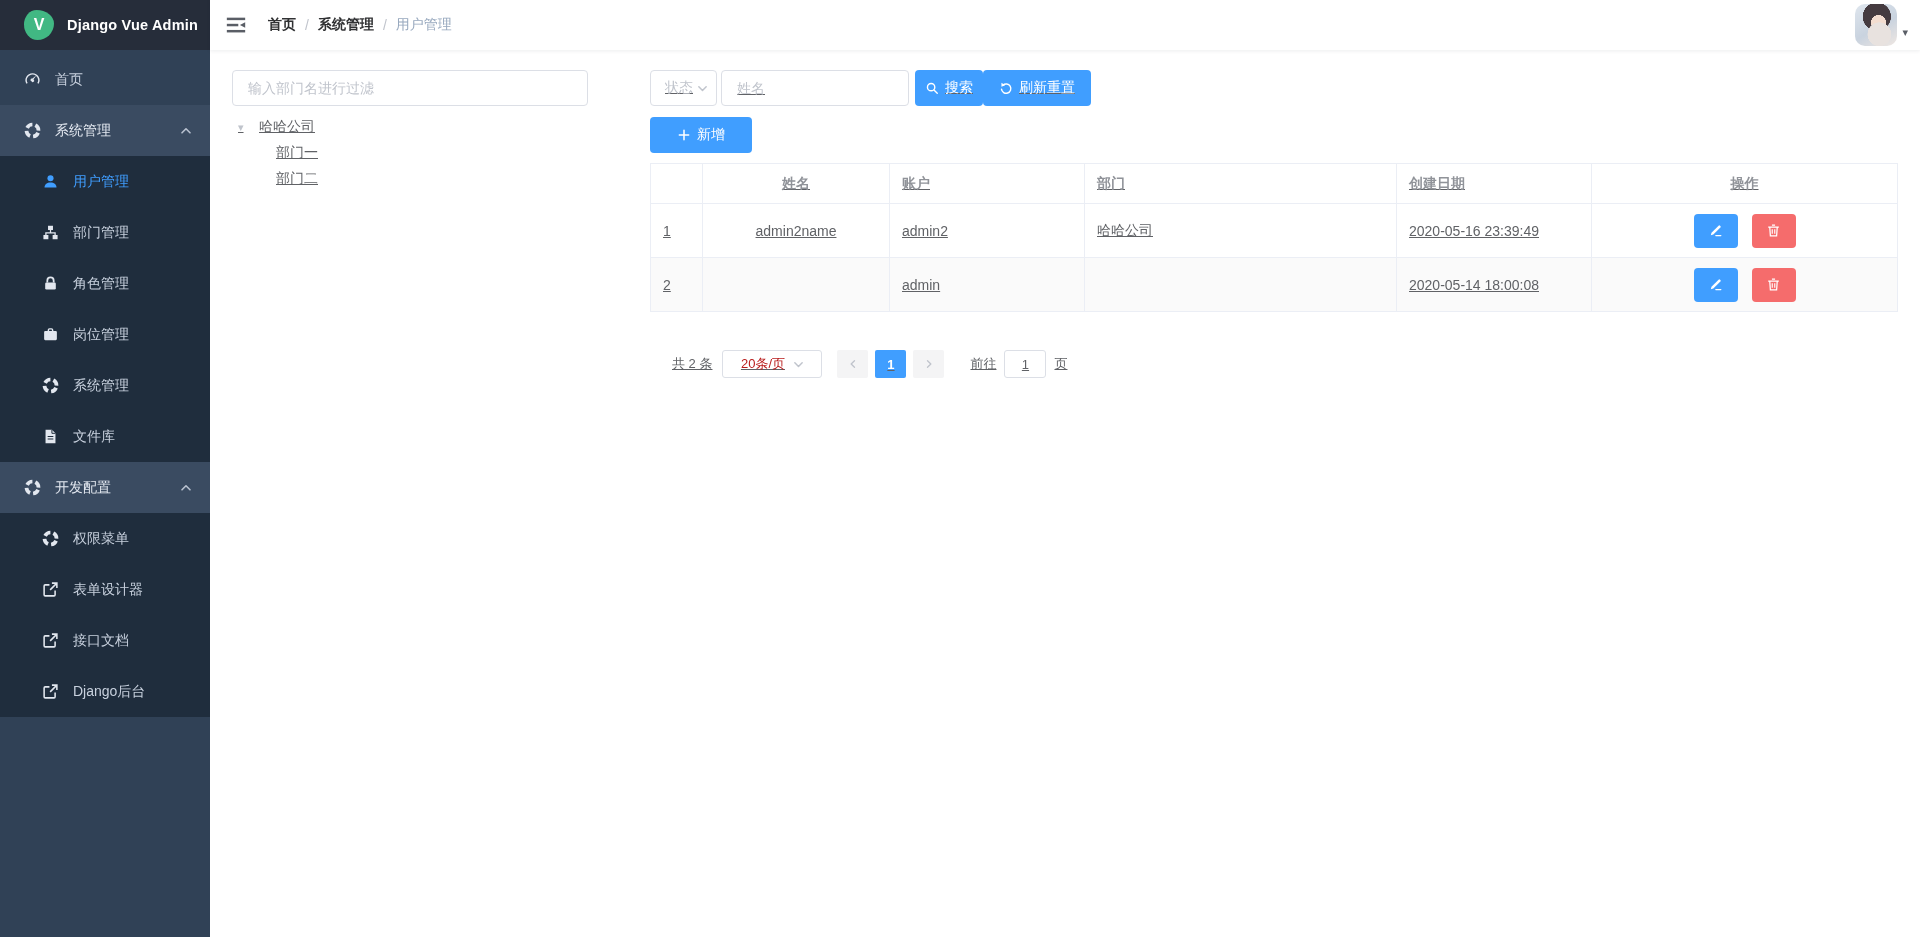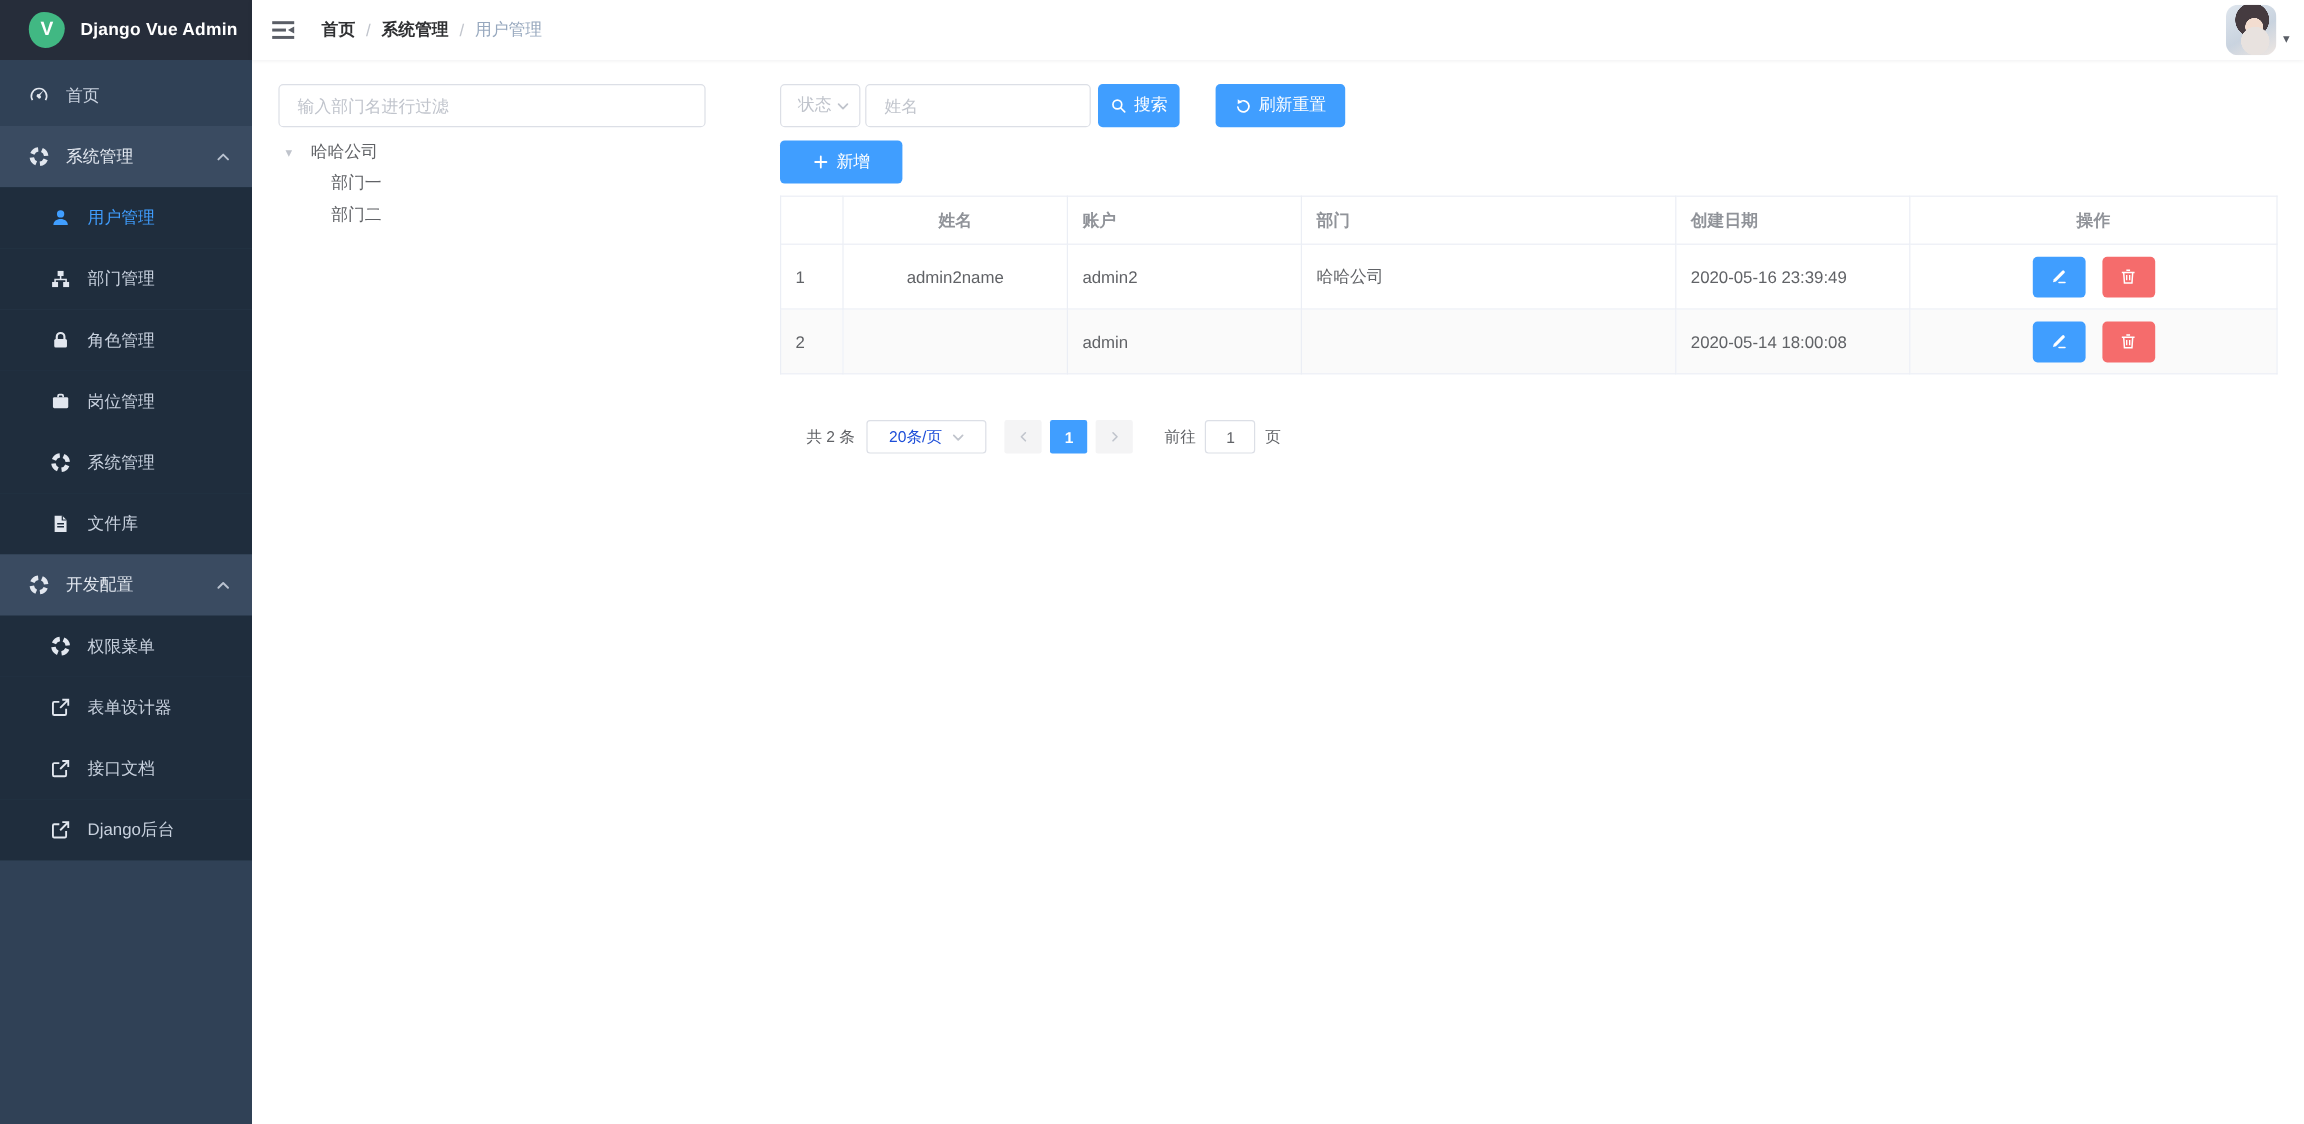--- a/index.html
+++ b/index.html
@@ -36,60 +36,60 @@
   .avatar { width:42px; height:42px; border-radius:10px; cursor:pointer;
     background:
       radial-gradient(circle at 58% 72%, #e8e2df 0 30%, rgba(0,0,0,0) 31%),
       radial-gradient(circle at 56% 44%, #f3ddd0 0 22%, rgba(0,0,0,0) 23%),
       radial-gradient(circle at 52% 30%, #453b40 0 38%, rgba(0,0,0,0) 39%),
       linear-gradient(150deg,#dfe6ee 0%,#c9d3df 55%,#efe7e2 100%);
   }
   .avatar-caret { color:#5a5e66; font-size:11px; margin-left:5px; margin-top:14px; }
 
   
-  .content { display:flex; padding:20px 22px 0 22px; align-items:flex-start; }
+  .content { display:flex; padding:20px 22px 0 22px; align-items:flex-start;text-decoration:underline; }
   .left-panel { width:356px; flex:none; }
   .text-input { width:100%; height:36px; border:1px solid #dcdfe6; border-radius:4px; padding:0 15px; font-size:14px; color:#606266; outline:none; font-family:inherit; }
   .text-input::placeholder { color:#c0c4cc; }
   .tree { margin-top:8px; }
   .tree-node { height:26px; display:flex; align-items:center; cursor:pointer; color:#606266; }
   .tree-node.root { padding-left:6px; }
   .tree-caret { color:#c0c4cc; font-size:11px; width:14px; margin-right:7px; }
   .tree-node.child { padding-left:44px; }
 
   .right-panel { flex:1; margin-left:62px; }
   .search-row { display:flex; align-items:center; }
   .select { width:67px; height:36px; border:1px solid #dcdfe6; border-radius:4px; display:flex; align-items:center; padding:0 8px 0 14px; cursor:pointer; background:#fff; }
   .select .ph { color:#c0c4cc; flex:1; font-size:14px; }
   .sel-caret { width:11px; height:11px; color:#c0c4cc; flex:none; }
   .name-input { width:188px; margin-left:4px; }
   .btn { height:36px; border:none; border-radius:4px; font-size:14px; font-family:inherit; cursor:pointer; display:inline-flex; align-items:center; justify-content:center; }
   .btn.primary { background:#409eff; color:#fff; }
   .btn .ic { width:14px; height:14px; margin-right:6px; }
   .btn-search { width:68px; margin-left:6px; }
-  .btn-reset { width:108px; margin-left:30px; }
+  .btn-reset { width:108px; margin-left:0; }
   .add-row { margin-top:11px; }
   .btn-add { width:102px; }
 
   
   .data-table { margin-top:10px; width:100%; border-collapse:collapse; table-layout:fixed; border:1px solid #ebeef5; font-size:14px; }
   .data-table th, .data-table td { border:1px solid #ebeef5; padding:0 12px; overflow:hidden; white-space:nowrap; }
   .data-table th { height:40px; color:#909399; font-weight:bold; text-align:left; background:#fff; }
   .data-table td { height:54px; color:#606266; }
   .data-table th.c, .data-table td.c { text-align:center; }
   .data-table tr.striped td { background:#fafafa; }
   .mini-btn { width:44px; height:34px; border:none; border-radius:4px; cursor:pointer; color:#fff; display:inline-flex; align-items:center; justify-content:center; margin:0 7px; }
   .mini-btn .ic { width:15px; height:15px; }
   .mini-btn.edit { background:#409eff; }
   .mini-btn.del { background:#f56c6c; }
 
   
   .pagination { margin-top:38px; padding-left:22px; display:flex; align-items:center; font-size:13px; color:#606266; }
   .pg-total { margin-right:10px; }
-  .pg-size { width:100px; height:28px; border:1px solid #dcdfe6; border-radius:3px; display:flex; align-items:center; justify-content:center; cursor:pointer; color:#1d4ed8; background:#fff; }
+  .pg-size { width:100px; height:28px; border:1px solid #dcdfe6; border-radius:3px; display:flex; align-items:center; justify-content:center; cursor:pointer; color:#b91c1c; background:#fff; }
   .pg-size .sel-caret { margin-left:8px; }
   .pg-btn { width:31px; height:28px; border:none; border-radius:2px; background:#f4f4f5; color:#c0c4cc; cursor:pointer; display:inline-flex; align-items:center; justify-content:center; font-size:13px; }
   .pg-prev { margin-left:15px; }
   .pg-page { width:31px; height:28px; border-radius:2px; background:#409eff; color:#fff; margin:0 7px; display:inline-flex; align-items:center; justify-content:center; cursor:pointer; font-weight:bold; }
   .pg-btn .ic { width:10px; height:10px; }
   .pg-goto { margin-left:26px; }
   .pg-input { width:42px; height:28px; border:1px solid #dcdfe6; border-radius:3px; text-align:center; margin:0 8px; font-size:13px; color:#606266; outline:none; font-family:inherit; }
   .pg-unit {}
   .rot180 { transform:rotate(180deg); }
   .rot90 { transform:rotate(90deg); }

